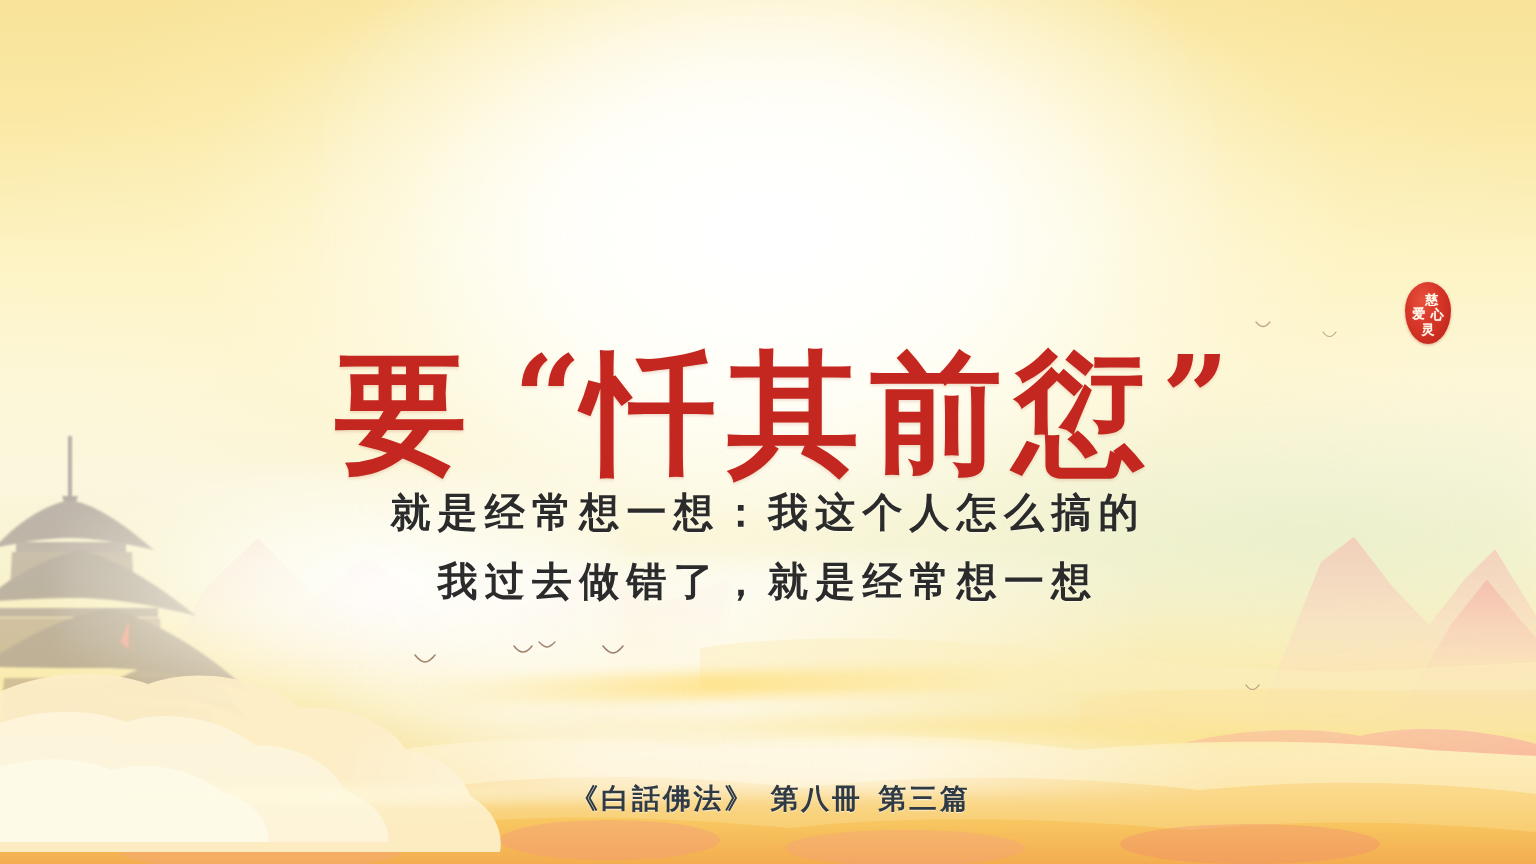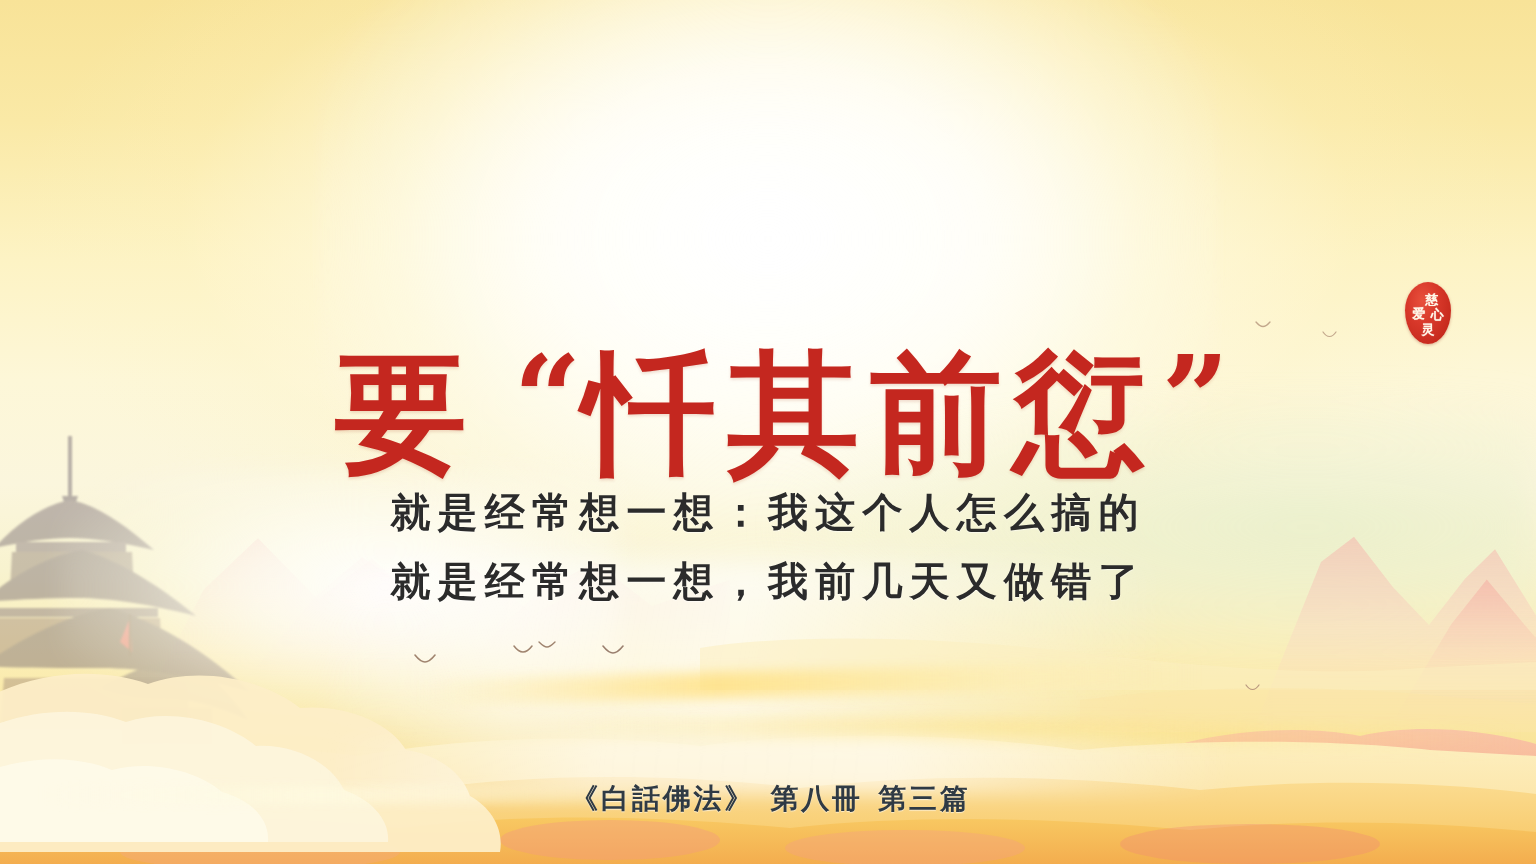--- a/index.html
+++ b/index.html
@@ -359,18 +359,18 @@
     <div class="seal-text">
       <span class="sc sc-n">慈</span>
       <span class="sc sc-w">爱</span>
       <span class="sc sc-e">心</span>
       <span class="sc sc-s">灵</span>
     </div>
   </div>
 
   <div id="subtitle">
     <span class="sub-line">就是经常想一想：我这个人怎么搞的</span>
-    <span class="sub-line">就是经常想一想，我前几天又做错了</span>
+    <span class="sub-line">我过去做错了，就是经常想一想</span>
   </div>
 
   <div id="footer"><span>《白話佛法》</span><span class="ft-sep"></span><span>第八冊</span><span class="ft-sep"></span><span>第三篇</span></div>
 
 </div>
 
 </body></html>

